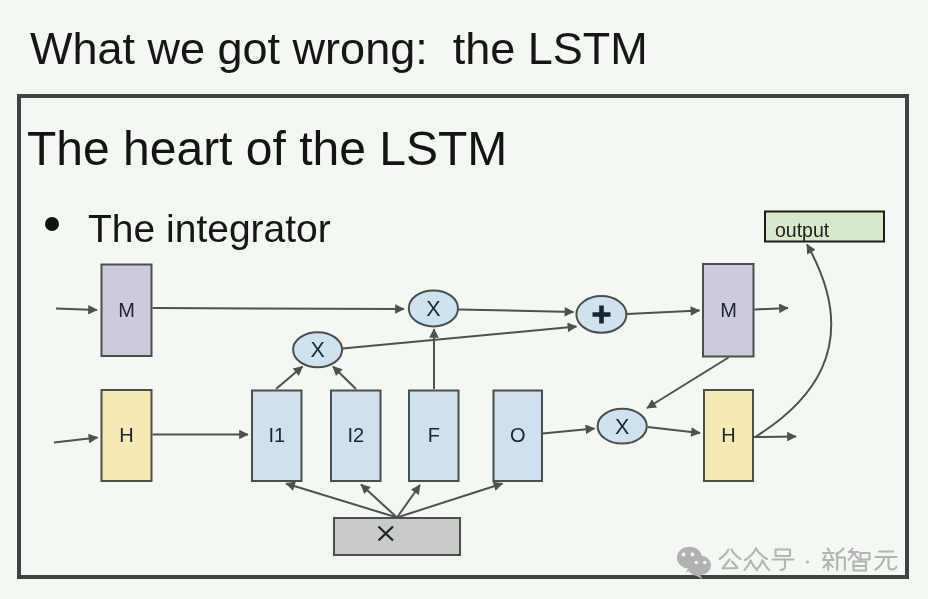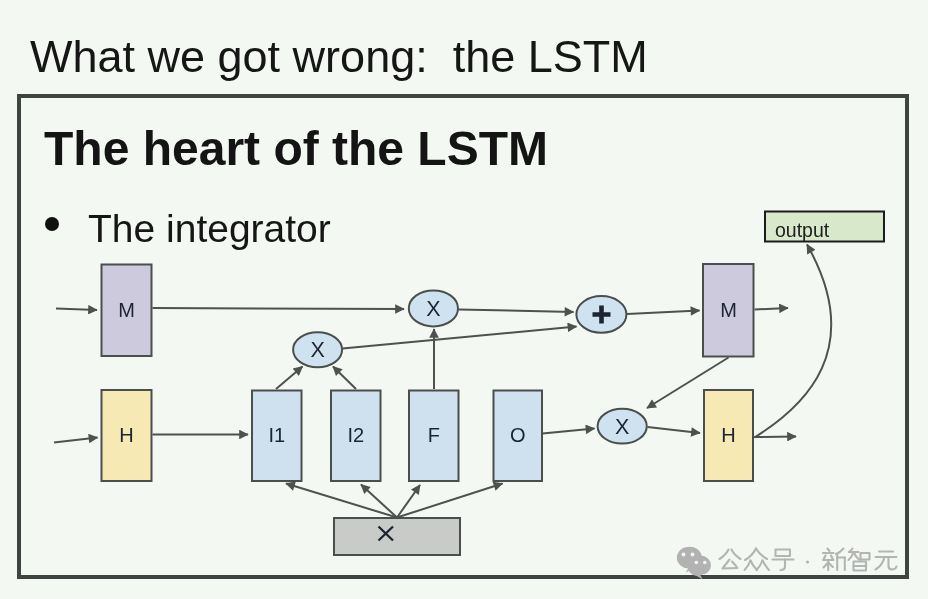--- a/index.html
+++ b/index.html
@@ -1,23 +1,23 @@
 <!DOCTYPE html>
 <html><head>
 <meta charset="utf-8">
 <style>
   html,body{margin:0;padding:0;}
   body{width:928px;height:599px;background:#f4f8f2;position:relative;overflow:hidden;
        font-family:"Liberation Sans",sans-serif;}
-  .title{position:absolute;left:30px;top:34px;font-size:45px;line-height:1;color:#161616;
+  .title{position:absolute;left:30px;top:26px;font-size:45px;line-height:1;color:#161616;
          letter-spacing:0px;white-space:pre;}
   .frame{position:absolute;left:17px;top:94px;width:892px;height:485px;
          border:4px solid #3e4442;box-sizing:border-box;}
-  .heading{position:absolute;left:44px;top:125px;font-size:48px;line-height:1;
-           font-weight:bold;color:#141414;}
+  .heading{position:absolute;left:27px;top:125px;font-size:48px;line-height:1;
+           font-weight:normal;color:#141414;}
   .bullettext{position:absolute;left:88px;top:209px;font-size:39px;line-height:1;color:#161616;}
   .dot{position:absolute;left:45px;top:217px;width:14px;height:14px;border-radius:50%;background:#111;}
   svg{position:absolute;left:0;top:0;}
 </style>
 </head>
 <body>
 <div class="title">What we got wrong:  the LSTM</div>
 <div class="frame"></div>
 <div class="heading">The heart of the LSTM</div>
 <div class="dot"></div>

